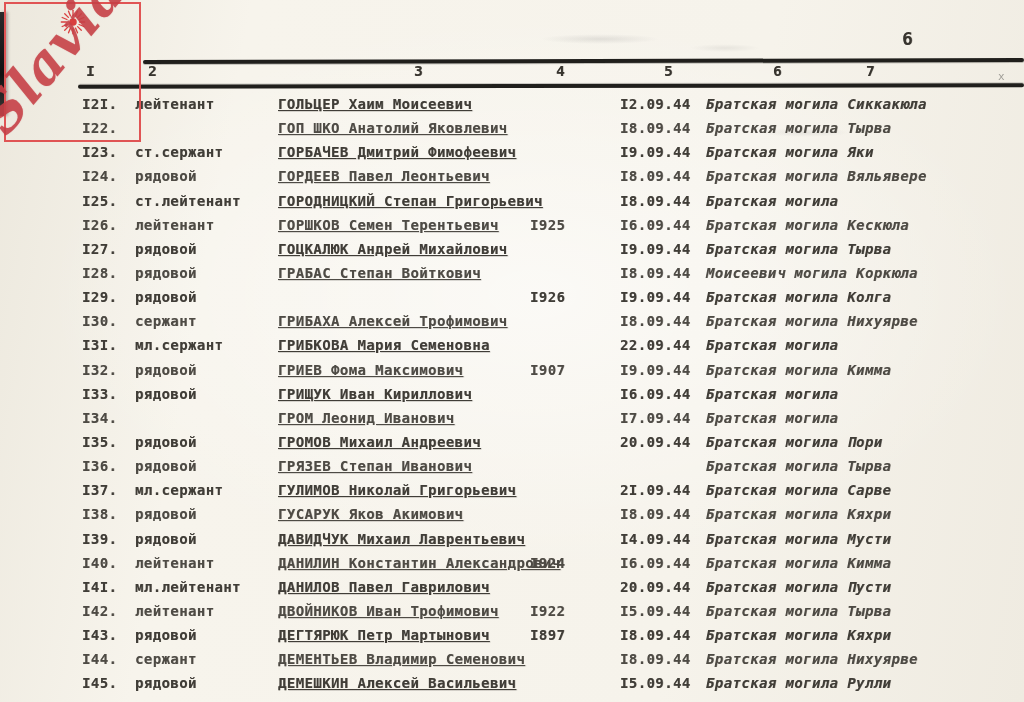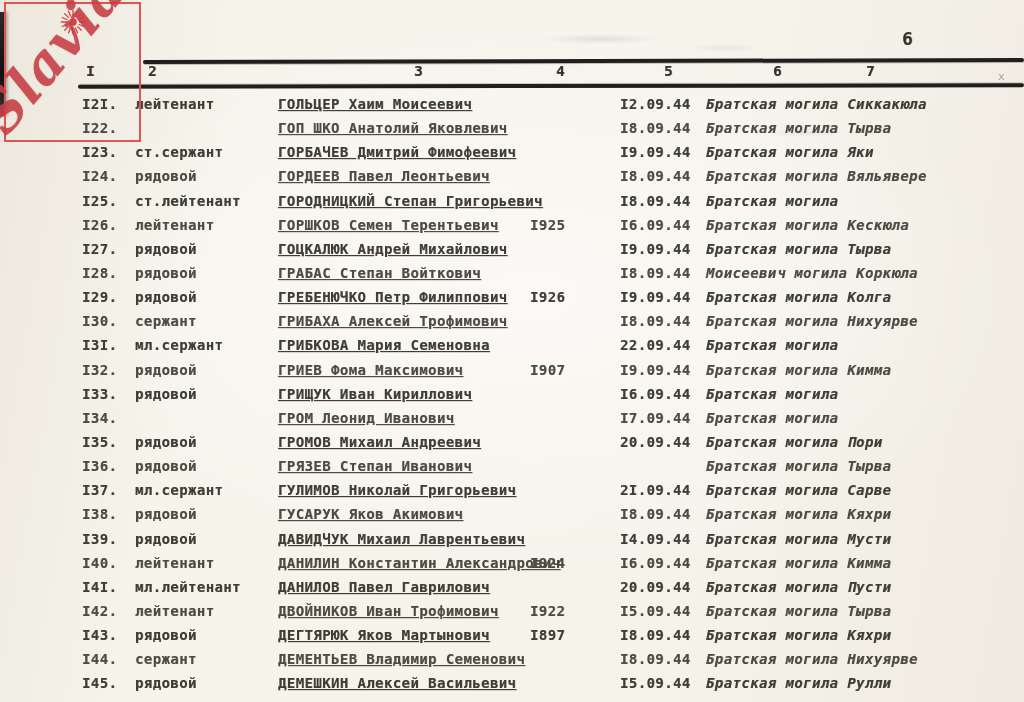--- a/index.html
+++ b/index.html
@@ -161,21 +161,20 @@
     <span class="cell c-num">I28.</span>
     <span class="cell c-rank">рядовой</span>
     <span class="cell c-name">ГРАБАС Степан Войткович</span>
     <span class="cell c-year"></span>
     <span class="cell c-date">I8.09.44</span>
     <span class="cell c-grave">Моисеевич могила Коркюла</span>
   </div>
       <div class="row">
     <span class="cell c-num">I29.</span>
     <span class="cell c-rank">рядовой</span>
-    <span class="cell c-name">ГРЕБЕНЮЧКО Петр Филиппович</span>
     <span class="cell c-year">I926</span>
     <span class="cell c-date">I9.09.44</span>
     <span class="cell c-grave">Братская могила Колга</span>
   </div>
       <div class="row">
     <span class="cell c-num">I30.</span>
     <span class="cell c-rank">сержант</span>
     <span class="cell c-name">ГРИБАХА Алексей Трофимович</span>
     <span class="cell c-year"></span>
     <span class="cell c-date">I8.09.44</span>
@@ -273,21 +272,21 @@
     <span class="cell c-num">I42.</span>
     <span class="cell c-rank">лейтенант</span>
     <span class="cell c-name">ДВОЙНИКОВ Иван Трофимович</span>
     <span class="cell c-year">I922</span>
     <span class="cell c-date">I5.09.44</span>
     <span class="cell c-grave">Братская могила Тырва</span>
   </div>
       <div class="row">
     <span class="cell c-num">I43.</span>
     <span class="cell c-rank">рядовой</span>
-    <span class="cell c-name">ДЕГТЯРЮК Яков Мартынович</span>
+    <span class="cell c-name">ДЕГТЯРЮК Петр Мартынович</span>
     <span class="cell c-year">I897</span>
     <span class="cell c-date">I8.09.44</span>
     <span class="cell c-grave">Братская могила Кяхри</span>
   </div>
       <div class="row">
     <span class="cell c-num">I44.</span>
     <span class="cell c-rank">сержант</span>
     <span class="cell c-name">ДЕМЕНТЬЕВ Владимир Семенович</span>
     <span class="cell c-year"></span>
     <span class="cell c-date">I8.09.44</span>

